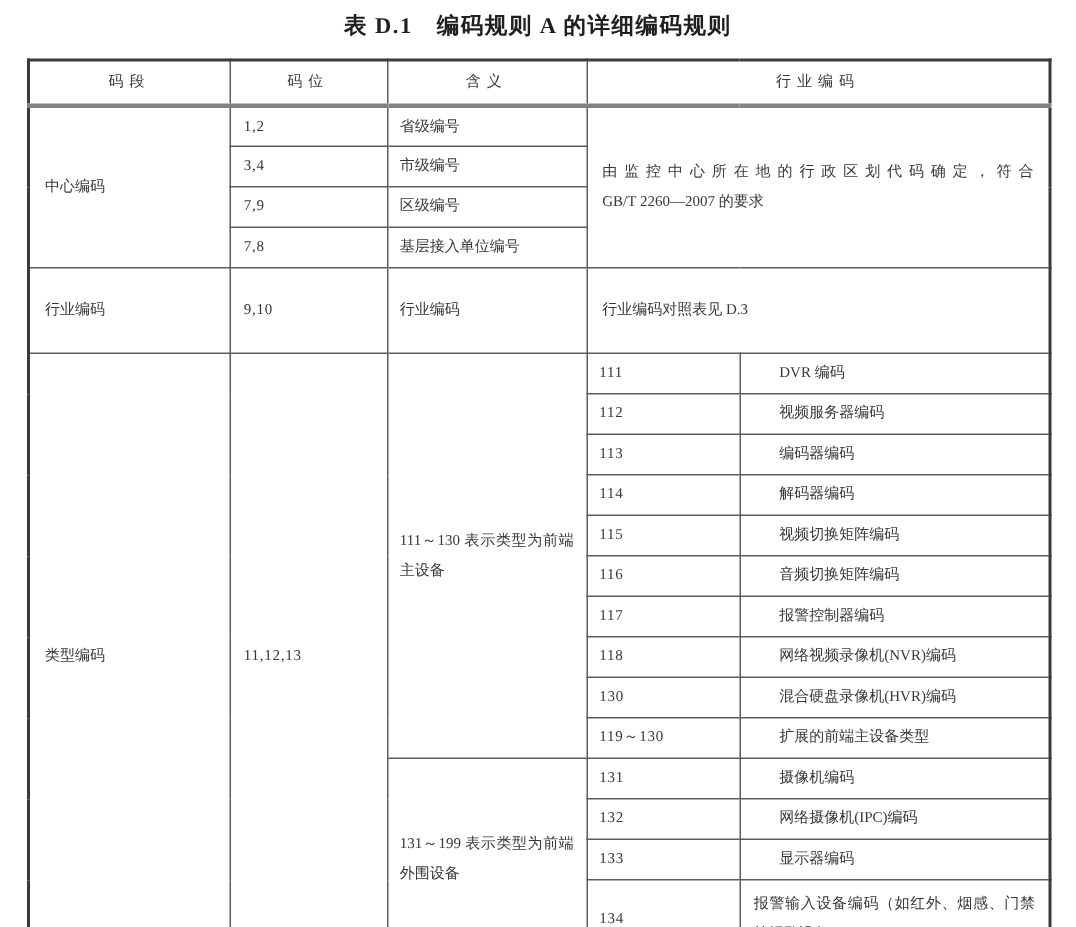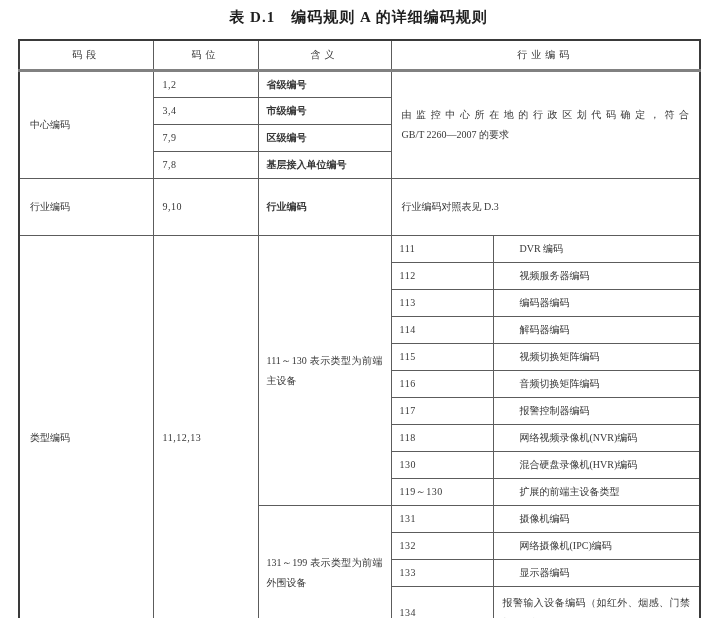--- a/index.html
+++ b/index.html
@@ -27,21 +27,21 @@
     overflow:hidden;
   }
   thead th{
     text-align:center;height:24px;letter-spacing:4px;
     border-bottom:3px solid #818181;
   }
   tbody tr{height:27px;}
   tr.tall{height:39px;}
   td.seg{padding-left:10px;}
   td.pos{padding-left:9px;letter-spacing:0.5px;}
-  td.mean{padding-left:8px;font-weight:bold;}
+  td.mean{padding-left:8px;}
   td.code{padding-left:8px;letter-spacing:0.5px;}
   td.desc{padding-left:26px;}
   td.note{padding:18px 10px;}
   .jline{text-align:justify;text-align-last:justify;}
   td.jmean{text-align:justify;padding:2px 8px;}
   td.jdesc{text-align:justify;padding:6px 9px;}
 </style>
 </head>
 <body>
 

